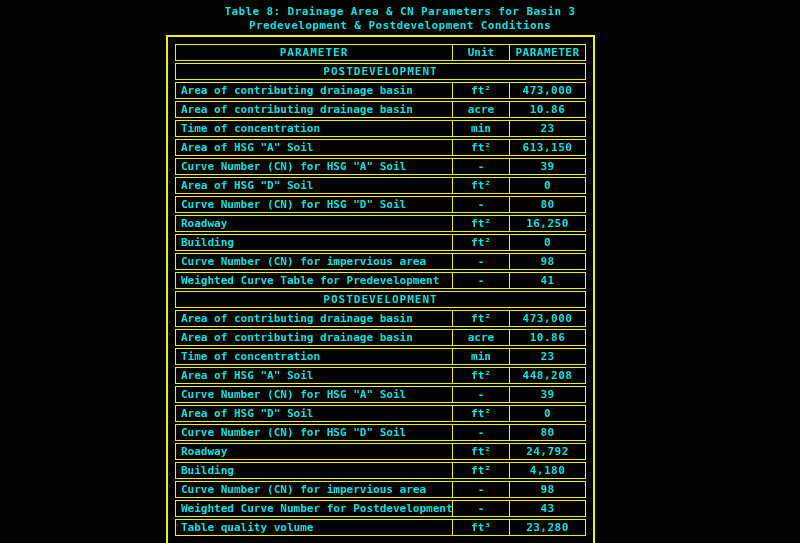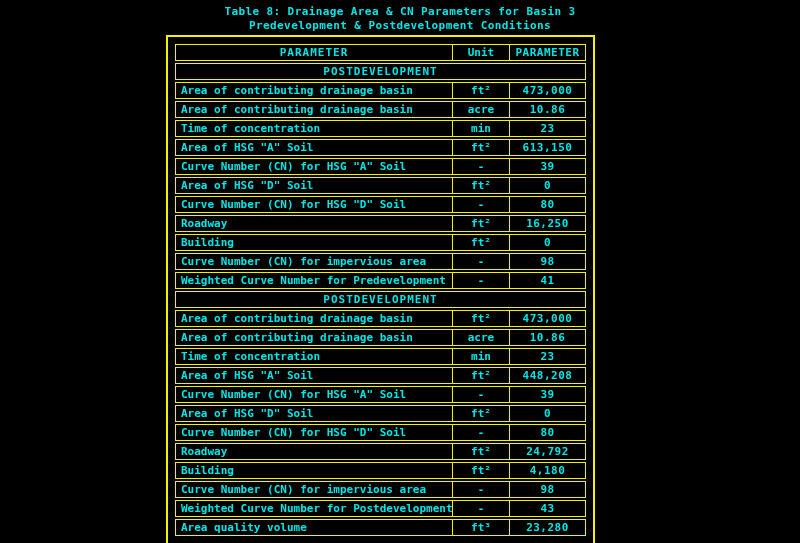--- a/index.html
+++ b/index.html
@@ -129,21 +129,21 @@
           <div class="cell param">Building</div>
           <div class="cell unit">ft²</div>
           <div class="cell mag">0</div>
         </div>
         <div class="row">
           <div class="cell param">Curve Number (CN) for impervious area</div>
           <div class="cell unit">-</div>
           <div class="cell mag">98</div>
         </div>
         <div class="row">
-          <div class="cell param">Weighted Curve Number for Predevelopment</div>
+          <div class="cell param">Weighted Curve Table for Predevelopment</div>
           <div class="cell unit">-</div>
           <div class="cell mag">41</div>
         </div>
         <div class="row">
           <div class="cell section">POSTDEVELOPMENT</div>
         </div>
         <div class="row">
           <div class="cell param">Area of contributing drainage basin</div>
           <div class="cell unit">ft²</div>
           <div class="cell mag">473,000</div>
@@ -192,20 +192,20 @@
           <div class="cell param">Curve Number (CN) for impervious area</div>
           <div class="cell unit">-</div>
           <div class="cell mag">98</div>
         </div>
         <div class="row">
           <div class="cell param">Weighted Curve Number for Postdevelopment</div>
           <div class="cell unit">-</div>
           <div class="cell mag">43</div>
         </div>
         <div class="row">
-          <div class="cell param">Area quality volume</div>
+          <div class="cell param">Table quality volume</div>
           <div class="cell unit">ft³</div>
           <div class="cell mag">23,280</div>
         </div>
       </div>
 
   </div>
 </div>
 
 </body></html>

